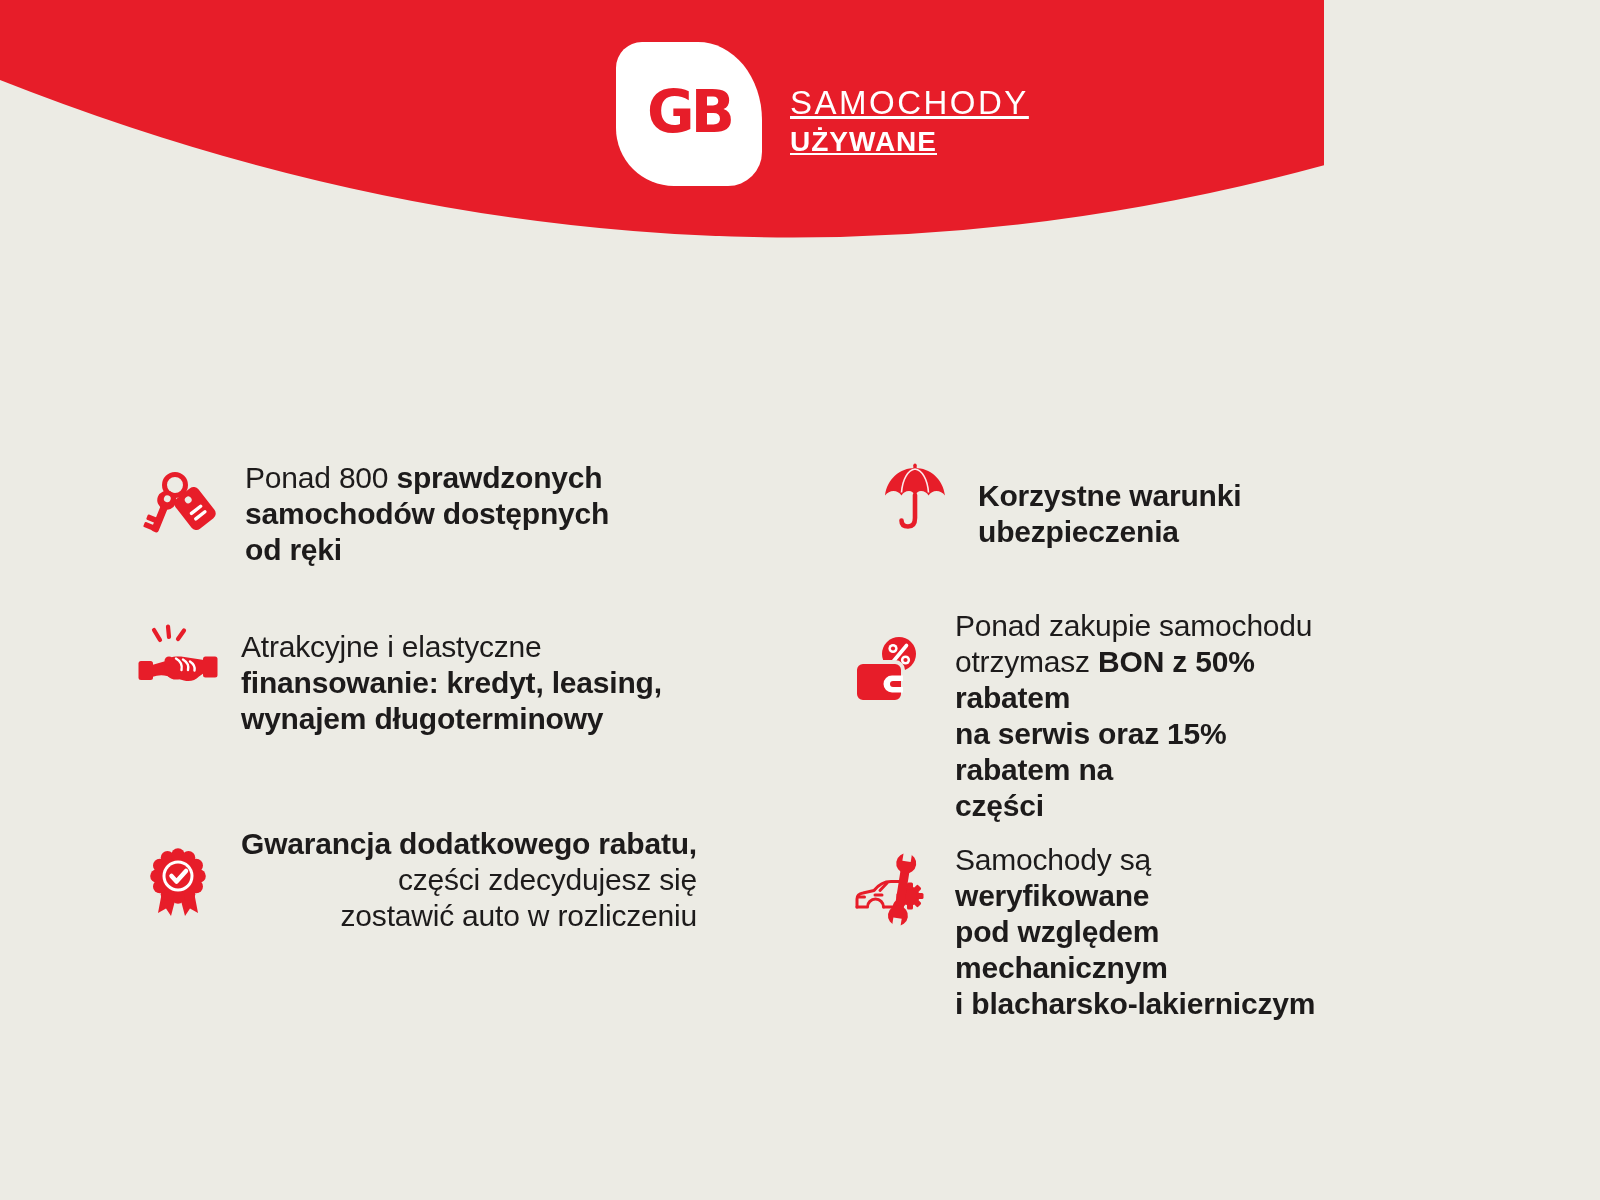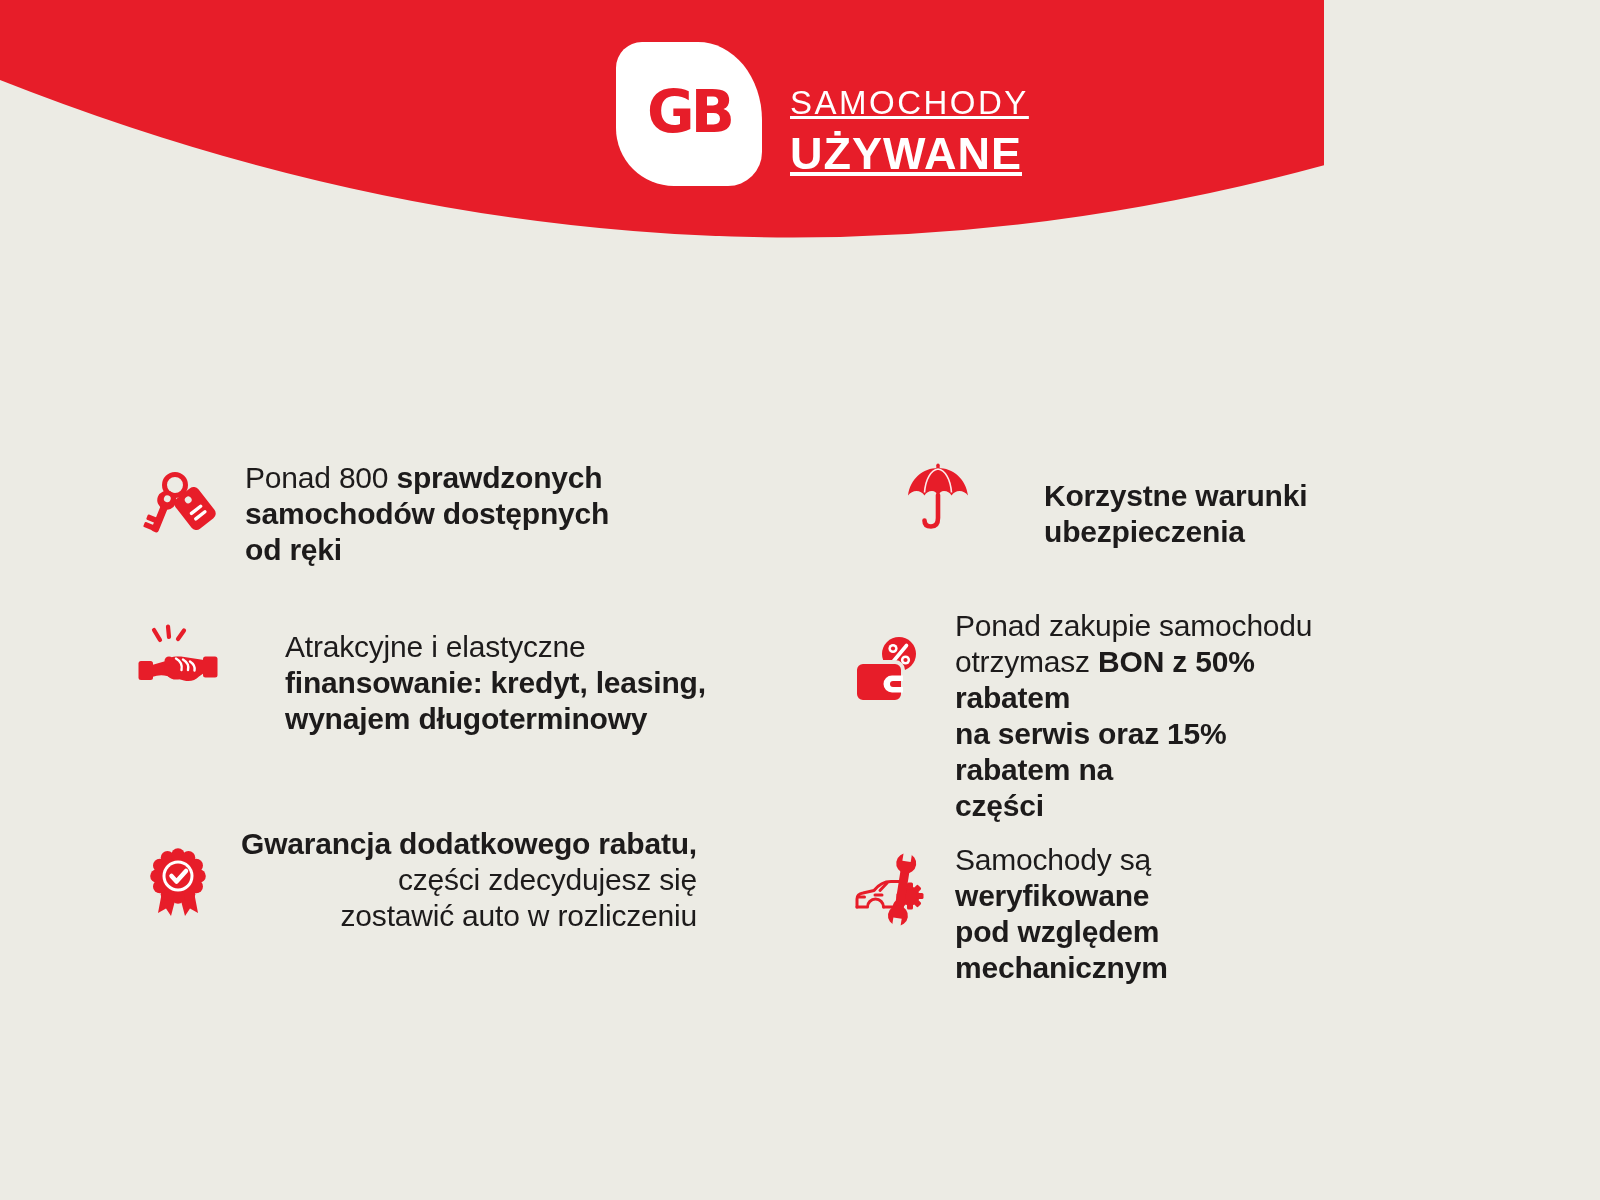--- a/index.html
+++ b/index.html
@@ -22,33 +22,33 @@
     border-radius:26px 64px 34px 58px / 26px 78px 34px 58px;
     display:flex;align-items:center;justify-content:center;
   }
   .logo-gb{
     font-size:58px;font-weight:700;color:var(--red);
     letter-spacing:-4px;padding-bottom:4px;
     font-family:"DejaVu Sans","Liberation Sans",sans-serif;
   }
   .brand-text{margin-left:28px;margin-top:44px;color:var(--white);text-decoration:underline;}
   .brand-line1{font-size:33px;font-weight:400;letter-spacing:2.5px;line-height:33px;}
-  .brand-line2{font-size:45px;font-weight:700;letter-spacing:1px;line-height:38px;margin-top:16px;}
+  .brand-line2{font-size:28px;font-weight:700;letter-spacing:1px;line-height:38px;margin-top:4px;}
 
   
   .feature{position:absolute;display:flex;align-items:flex-start;}
   .feature .icon{width:80px;height:80px;flex:0 0 80px;margin-right:23px;color:var(--red);}
   .feature .icon svg{width:80px;height:80px;display:block;}
   .feature .txt{font-size:30px;line-height:36px;color:var(--ink);letter-spacing:-0.2px;font-weight:400;}
   .feature .txt .b{font-weight:700;}
 
   #f1{left:142px;top:460px;} #f1 .icon{margin-top:8px;}  #f1 .txt{margin-top:0px;}
-  #f2{left:138px;top:618px;gap:44px;} #f2 .icon{margin-top:6px;}  #f2 .txt{margin-top:11px;}
+  #f2{left:138px;top:618px;} #f2 .icon{margin-top:6px;}  #f2 .txt{margin-top:11px;}
   #f3{left:138px;top:826px;} #f3 .icon{margin-top:16px;} #f3 .txt{margin-top:0px;text-align:right;}
-  #f4{left:898px;top:460px;gap:43px;} #f4 .icon{margin-top:2px;}  #f4 .txt{margin-top:18px;}
+  #f4{left:875px;top:460px;} #f4 .icon{margin-top:2px;}  #f4 .txt{margin-top:18px;}
   #f5{left:852px;top:606px;} #f5 .icon{margin-top:28px;} #f5 .txt{margin-top:2px;}
   #f6{left:852px;top:824px;margin-top:16px;} #f6 .icon{margin-top:10px;} #f6 .txt{margin-top:2px;}
 </style>
 </head>
 <body>
 
 <div class="page">
 
   <svg class="hero-curve" width="1600" height="400" viewBox="0 0 1600 400" aria-hidden="true">
     <path d="M0,0 H1600 V70 Q810,400 0,80 Z"></path>
@@ -195,16 +195,16 @@
           <g transform="rotate(9 50 40)">
             <rect x="45.5" y="13" width="9" height="53" rx="4"></rect>
             <circle cx="50" cy="13" r="10"></circle>
             <rect x="45.8" y="0" width="8.4" height="11" fill="var(--bg)"></rect>
             <circle cx="50" cy="66" r="10"></circle>
             <rect x="45.8" y="68.5" width="8.4" height="11" fill="var(--bg)"></rect>
           </g>
         </g>
       </svg>
     </div>
-    <p class="txt"><span>Samochody są </span><span class="b">weryfikowane</span><br><span class="b">pod względem mechanicznym</span><br></p>
+    <p class="txt"><span>Samochody są </span><span class="b">weryfikowane</span><br><span class="b">pod względem mechanicznym</span><br><span class="b">i blacharsko-lakierniczym</span></p>
   </div>
 
 </div>
 
 </body></html>

